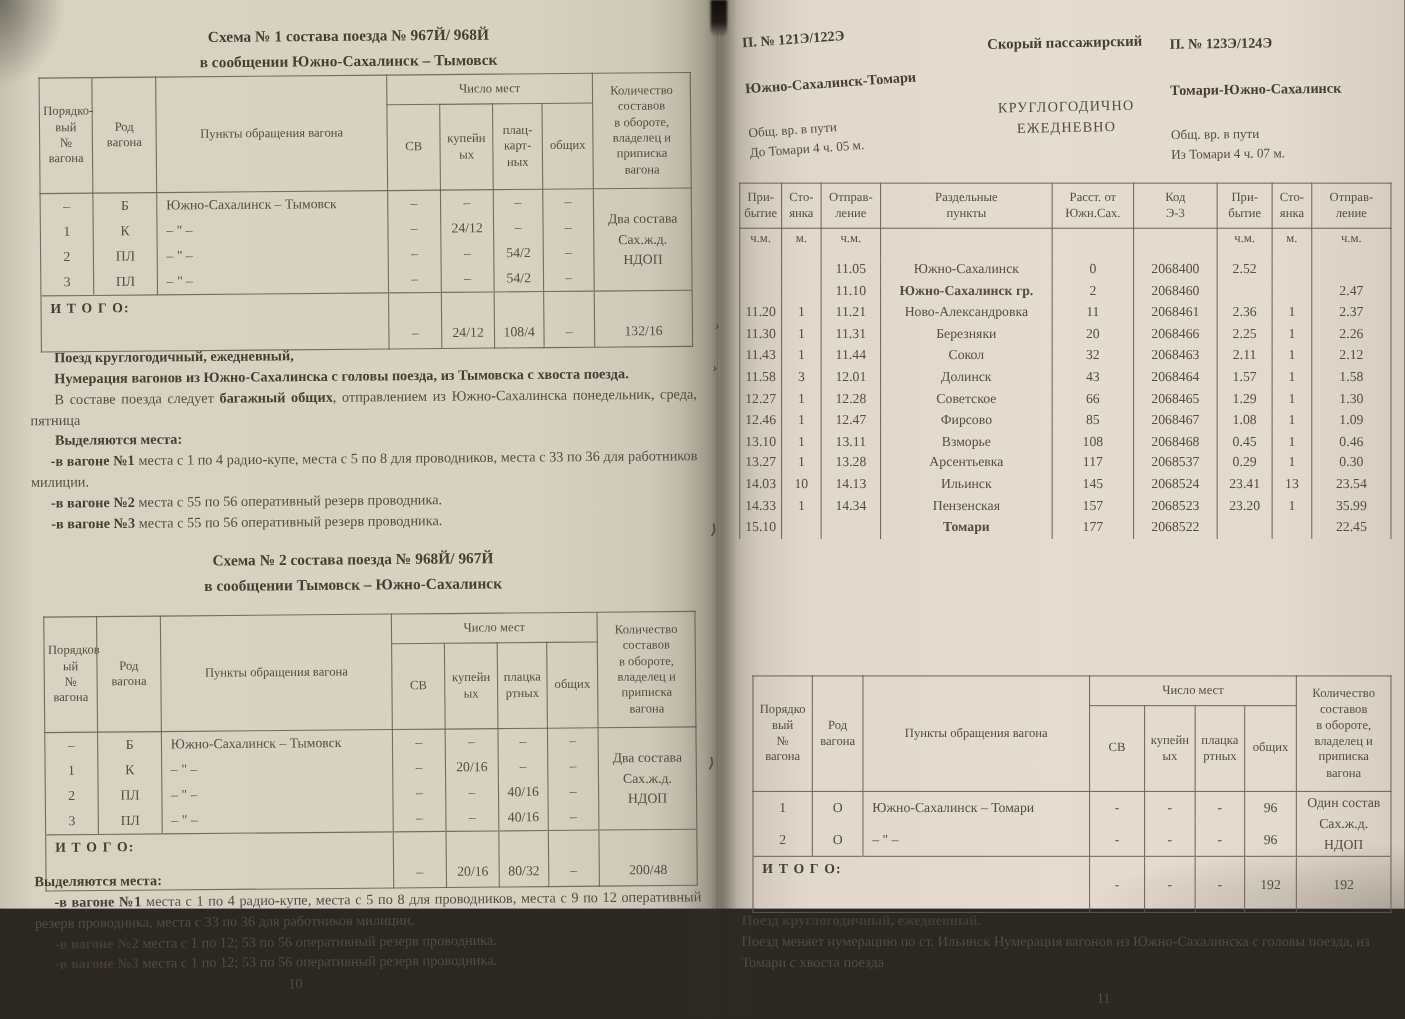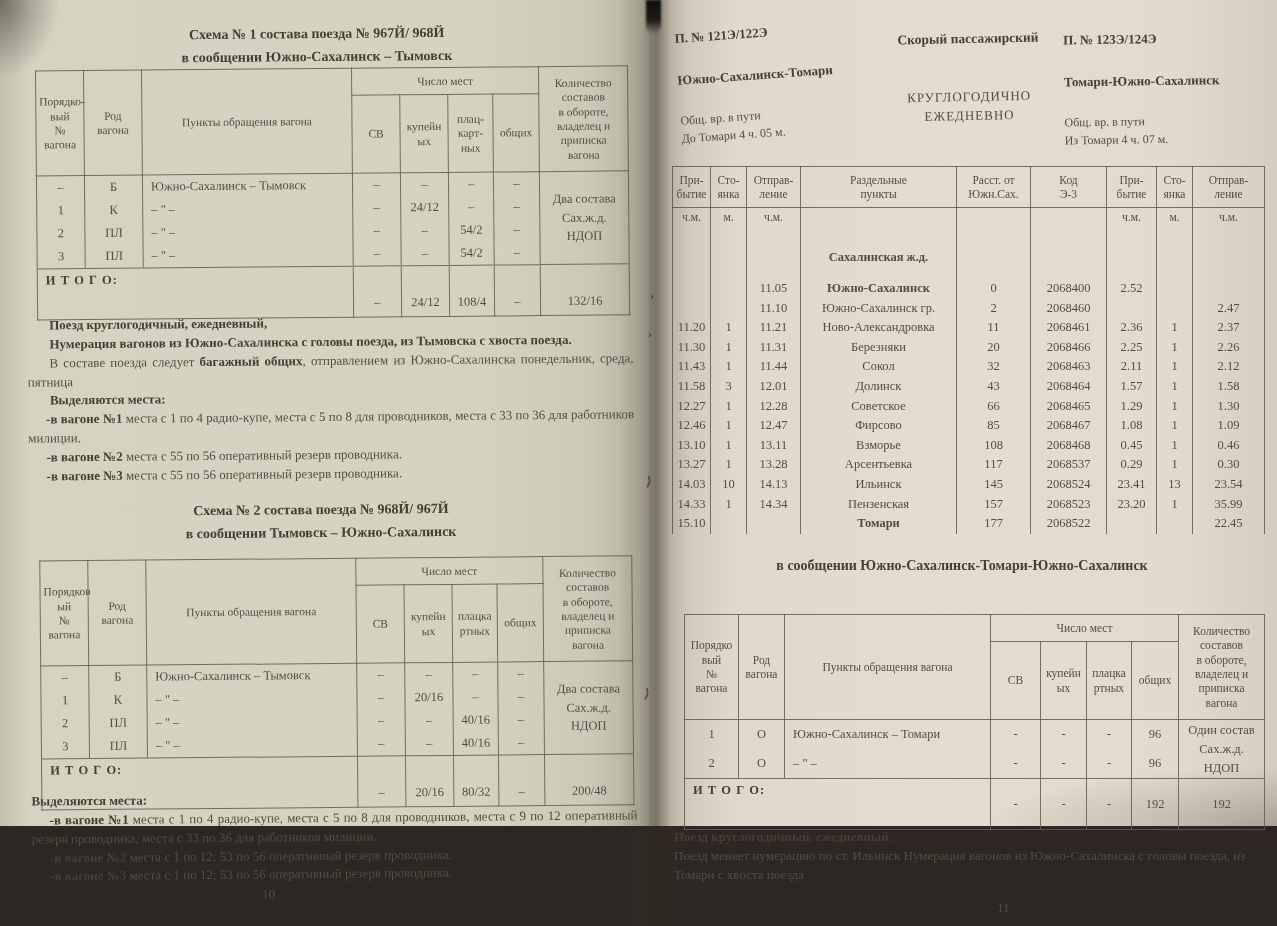--- a/index.html
+++ b/index.html
@@ -352,31 +352,20 @@
           <th>ч.м.</th>
           <th></th>
           <th></th>
           <th></th>
           <th>ч.м.</th>
           <th>м.</th>
           <th>ч.м.</th>
         </tr>
       </thead>
       <tbody id="tt-body">
-        <tr class="section-row">
-          <td></td>
-            <td></td>
-            <td></td>
-          <td>Сахалинская ж.д.</td>
-          <td></td>
-            <td></td>
-            <td></td>
-            <td></td>
-            <td></td>
-        </tr>
       <tr>
             <td></td>
             <td></td>
             <td>11.05</td>
             <td>Южно-Сахалинск</td>
             <td>0</td>
             <td>2068400</td>
             <td>2.52</td>
             <td></td>
             <td></td>
@@ -510,21 +499,20 @@
             <td>177</td>
             <td>2068522</td>
             <td></td>
             <td></td>
             <td>22.45</td>
           </tr>
         </tbody>
     </table>
 
     <div class="schema-title" style="left:30px;top:554px;width:560px;">
-      <div>в сообщении Южно-Сахалинск-Томари-Южно-Сахалинск</div>
     </div>
 
     <table class="ctable" style="left:32px;top:614px;width:580px;">
       <colgroup>
         <col style="width:54px">
           <col style="width:46px">
           <col style="width:206px">
           <col style="width:50px">
         <col style="width:46px">
           <col style="width:45px">

